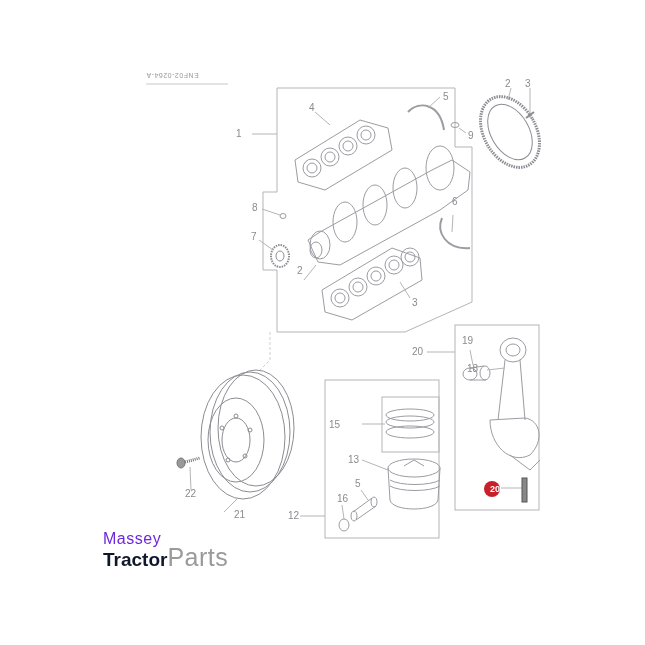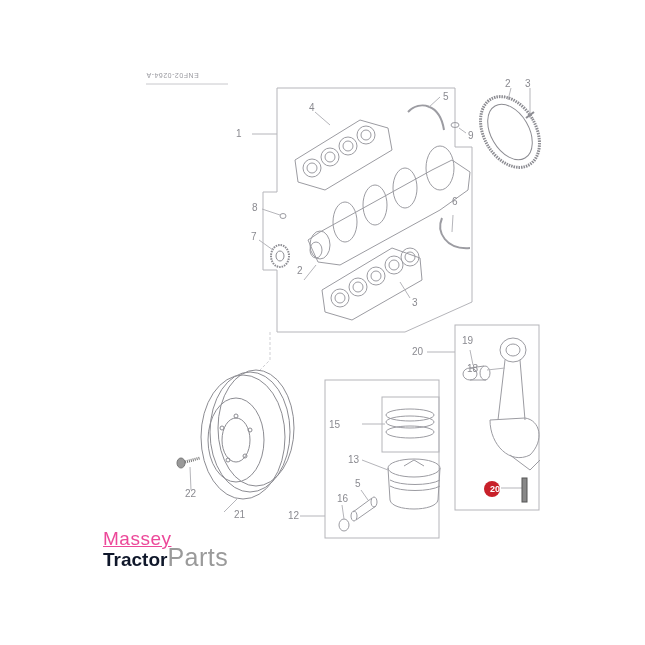--- a/index.html
+++ b/index.html
@@ -2,21 +2,21 @@
 <html><head>
 <meta charset="utf-8">
 <style>
   html,body{margin:0;padding:0;background:#ffffff;}
   body{width:645px;height:645px;position:relative;overflow:hidden;font-family:"Liberation Sans",sans-serif;}
   #stage{position:absolute;left:0;top:0;width:645px;height:645px;}
   .lbl{position:absolute;font-size:10px;color:#8a8a90;font-family:"Liberation Sans",sans-serif;line-height:10px;}
   .ref{position:absolute;left:146px;top:72px;font-size:7px;color:#9a9aa0;transform:scaleY(-1) scaleX(-1);letter-spacing:0.5px;}
   .badge{position:absolute;left:484px;top:481px;width:16px;height:16px;border-radius:50%;background:#c8202a;color:#fff;font-size:9px;font-weight:bold;text-align:right;line-height:16px;}
   .logo{position:absolute;left:103px;top:530px;line-height:18px;}
-  .logo .l1{display:block;font-size:19px;color:#ec4899;font-family:"Liberation Sans",sans-serif;letter-spacing:0.5px;text-decoration:underline;}
+  .logo .l1{display:block;font-size:16px;color:#6d28d9;font-family:"Liberation Sans",sans-serif;letter-spacing:0.5px;}
   .logo .l2a{font-size:19px;font-weight:bold;color:#0f172a;font-family:"Liberation Sans",sans-serif;}
   .logo .l2b{font-size:25px;color:#9a9a9a;font-family:"Liberation Sans",sans-serif;letter-spacing:0.5px;}
 </style>
 </head>
 <body>
 
 <div id="stage">
 
   <svg width="645" height="645" viewBox="0 0 645 645" style="position:absolute;left:0;top:0">
     <g fill="none" stroke="#b5b5ba" stroke-width="1">

